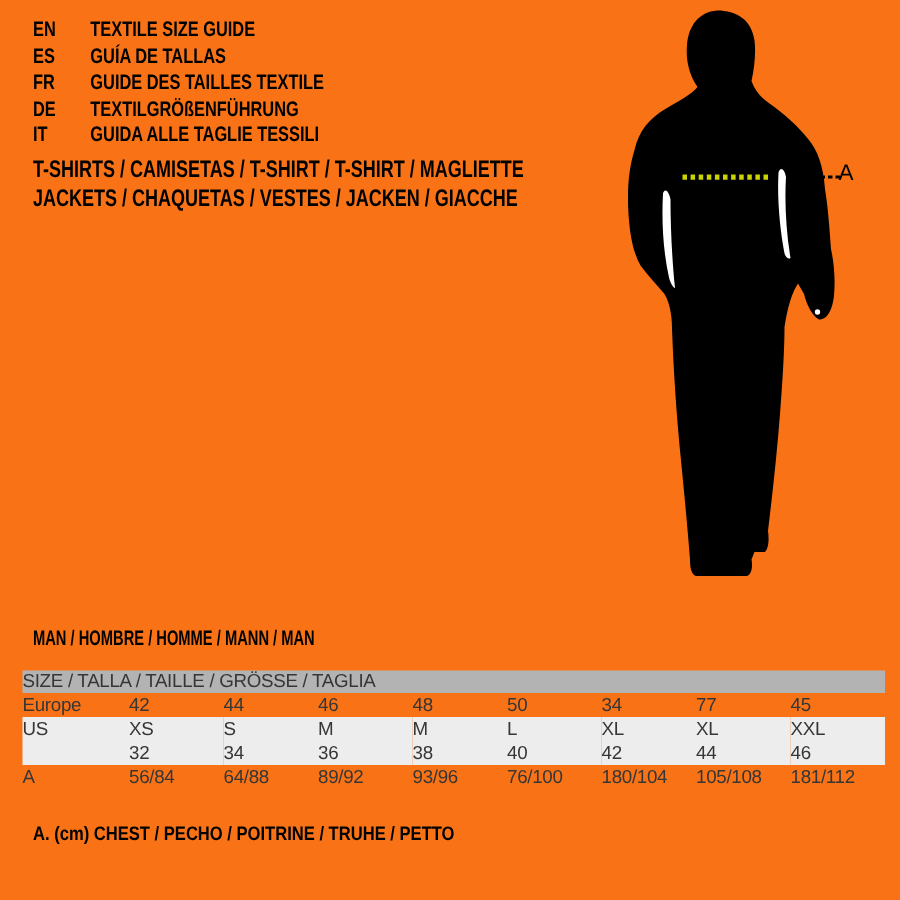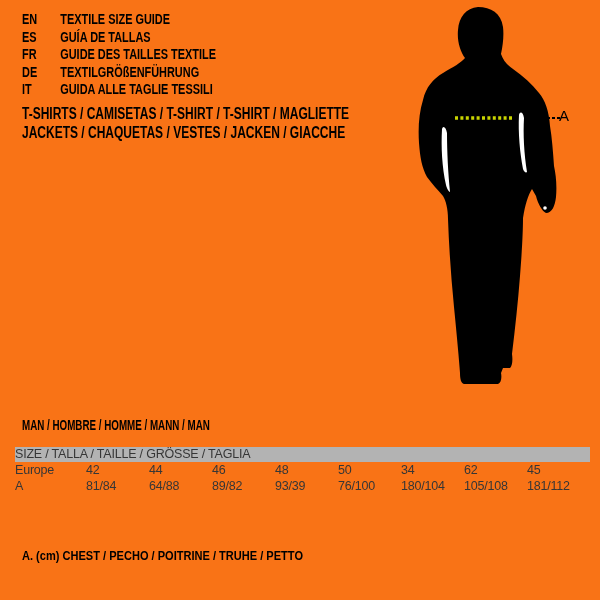--- a/index.html
+++ b/index.html
@@ -141,29 +141,51 @@
         <td class="thead" colspan="9">SIZE / TALLA / TAILLE / GRÖSSE / TAGLIA</td>
       </tr>
       <tr class="r">
         <td class="label">Europe</td>
         <td class="val">42</td>
         <td class="val">44</td>
         <td class="val">46</td>
         <td class="val">48</td>
         <td class="val">50</td>
         <td class="val">34</td>
-        <td class="val">62</td>
+        <td class="val">77</td>
         <td class="val">45</td>
+      </tr>
+      <tr class="r stripe">
+        <td class="label">US</td>
+        <td class="val">XS</td>
+        <td class="val">S</td>
+        <td class="val">M</td>
+        <td class="val">M</td>
+        <td class="val">L</td>
+        <td class="val">XL</td>
+        <td class="val">XL</td>
+        <td class="val">XXL</td>
+      </tr>
+      <tr class="r stripe">
+        <td class="label"></td>
+        <td class="val">32</td>
+        <td class="val">34</td>
+        <td class="val">36</td>
+        <td class="val">38</td>
+        <td class="val">40</td>
+        <td class="val">42</td>
+        <td class="val">44</td>
+        <td class="val">46</td>
       </tr>
       <tr class="r">
         <td class="label">A</td>
-        <td class="val">81/84</td>
+        <td class="val">56/84</td>
         <td class="val">64/88</td>
-        <td class="val">89/82</td>
-        <td class="val">93/39</td>
+        <td class="val">89/92</td>
+        <td class="val">93/96</td>
         <td class="val">76/100</td>
         <td class="val">180/104</td>
         <td class="val">105/108</td>
         <td class="val">181/112</td>
       </tr>
     </tbody>
   </table>
 
   <div class="footnote">A. (cm) CHEST / PECHO / POITRINE / TRUHE / PETTO</div>
 

